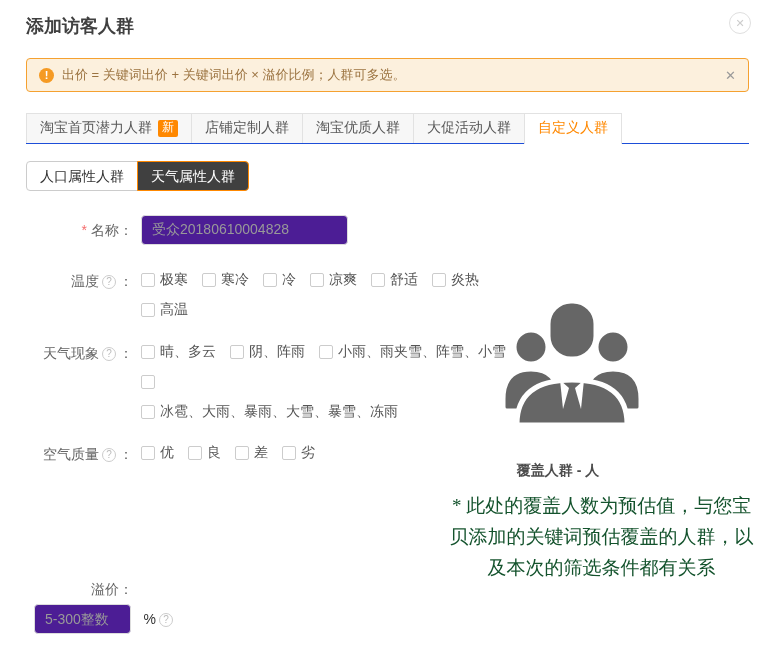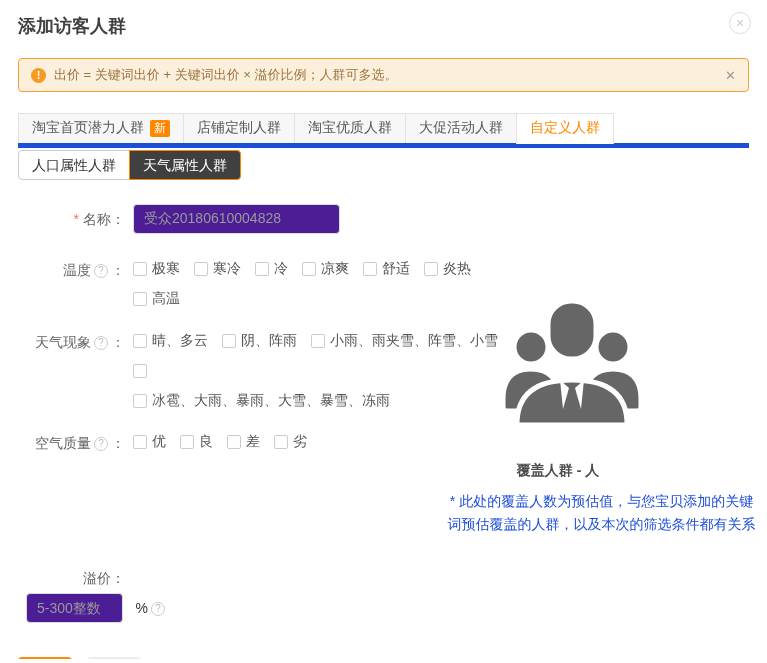--- a/index.html
+++ b/index.html
@@ -5,20 +5,21 @@
   * { margin:0; padding:0; box-sizing:border-box; }
   body {
     font-family: "Liberation Sans", "DejaVu Sans", sans-serif;
     background:#fff;
   }
   .dialog {
     position:relative;
     width:767px; height:659px;
     background:#fff;
     overflow:hidden;
+    padding-left:8px;
   }
   
   .dialog-header { padding:14px 18px 0 18px; }
   .dialog-title { font-size:18px; font-weight:bold; color:#404040; }
   .dialog-close {
     position:absolute; top:12px; right:16px;
     width:22px; height:22px; border:1px solid #dfdfdf; border-radius:50%;
     color:#ccc; font-size:11px; line-height:20px; text-align:center;
     cursor:pointer; background:#fff;
   }
@@ -37,21 +38,22 @@
     background:#f59a23; color:#fff;
     font-size:11px; font-weight:bold; line-height:15px; text-align:center;
     margin-right:8px; flex-shrink:0;
   }
   .banner-text { font-size:13px; color:#9b7340; }
   .banner-close { margin-left:auto; color:#999; font-size:13px; font-weight:bold; cursor:pointer; }
   
   .tabs {
     margin:21px 18px 0 18px;
     display:flex; align-items:flex-end;
-    border-bottom:5px solid #1d4ed8;
+    border-bottom:1px solid #1d4ed8;
+    font-family:Liberation Mono, monospace;
   }
   .tab {
     padding:5px 13px 6px 13px;
     background:#f7f7f7;
     border:1px solid #e2e2e2;
     border-bottom:none;
     margin-right:-1px;
     font-size:14px; color:#595959;
     display:flex; align-items:center;
     cursor:pointer;
@@ -62,21 +64,21 @@
     color:#ff8800;
     margin-bottom:-1px;
     padding-bottom:7px;
   }
   .badge {
     display:inline-block; margin-left:6px;
     background:#ff8800; color:#fff;
     font-size:12px; line-height:17px; padding:0 4px; border-radius:2px;
   }
   
-  .subtabs { margin:2px 18px 0 18px; display:flex; }
+  .subtabs { margin:17px 18px 0 18px; display:flex; }
   .subtab {
     height:30px; line-height:28px; padding:0 13px;
     font-size:14px; color:#333;
     background:#fff; border:1px solid #ccc;
     border-radius:4px 0 0 4px;
     cursor:pointer; white-space:nowrap;
   }
   .subtab.active {
     background:#404040; border-color:#ff8800; color:#fff;
     border-radius:0 4px 4px 0;
@@ -127,21 +129,21 @@
   }
   
   .coverage-panel { position:absolute; left:443px; top:290px; width:317px; height:265px; }
   .coverage-icon { position:absolute; left:54px; top:5px; width:150px; height:130px; }
   .coverage-caption {
     position:absolute; top:172px; left:0; width:230px;
     text-align:center; font-size:14px; font-weight:600; color:#4d4d4d;
   }
   .coverage-note {
     position:absolute; top:200px; left:0; width:317px;
-    text-align:center; font-size:14px; color:#1d4ed8; line-height:1.64;
+    text-align:center; font-size:19px; color:#14532d; line-height:1.64;font-family:Liberation Serif, serif;
   }
   
   .footer { padding:0 18px; margin-top:34px; display:flex; }
   .btn {
     height:30px; padding:0 13px; border-radius:4px;
     font-size:14px; cursor:pointer; border:none;
     font-family:"Liberation Sans","DejaVu Sans",sans-serif;
   }
   .btn-primary { background:#ff8800; color:#fff; }
   .btn-default { background:#ececec; color:#666; margin-left:15px; }

